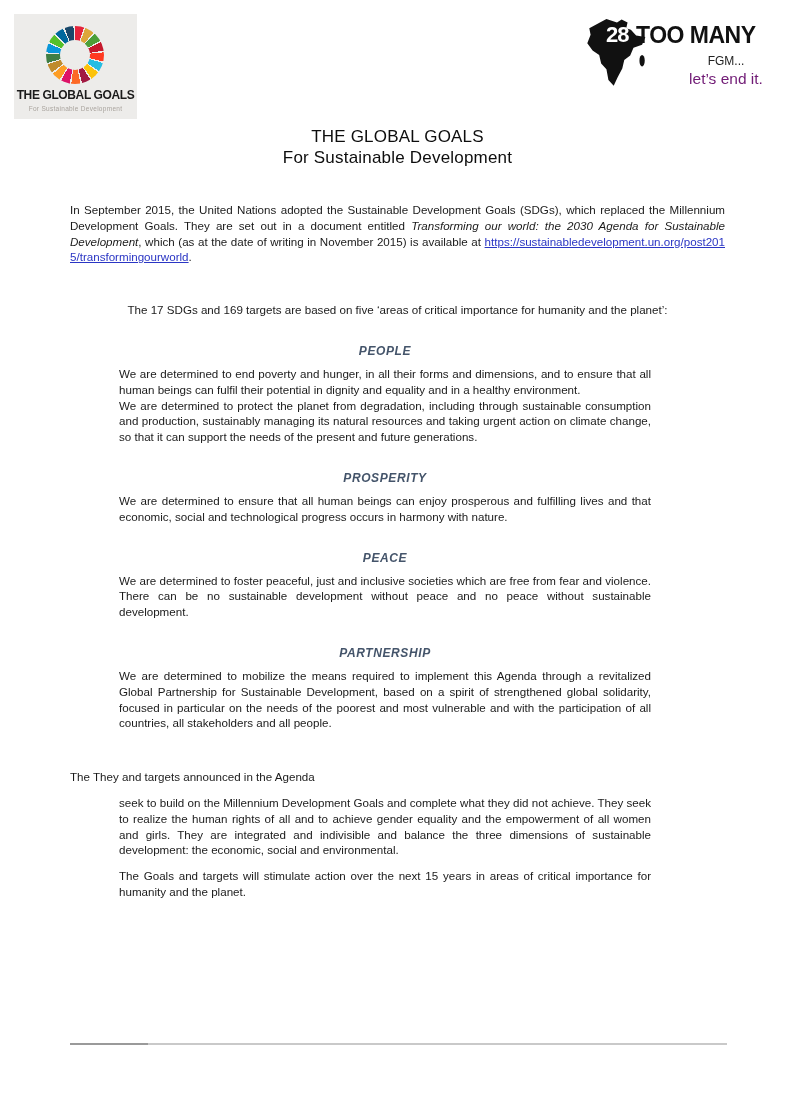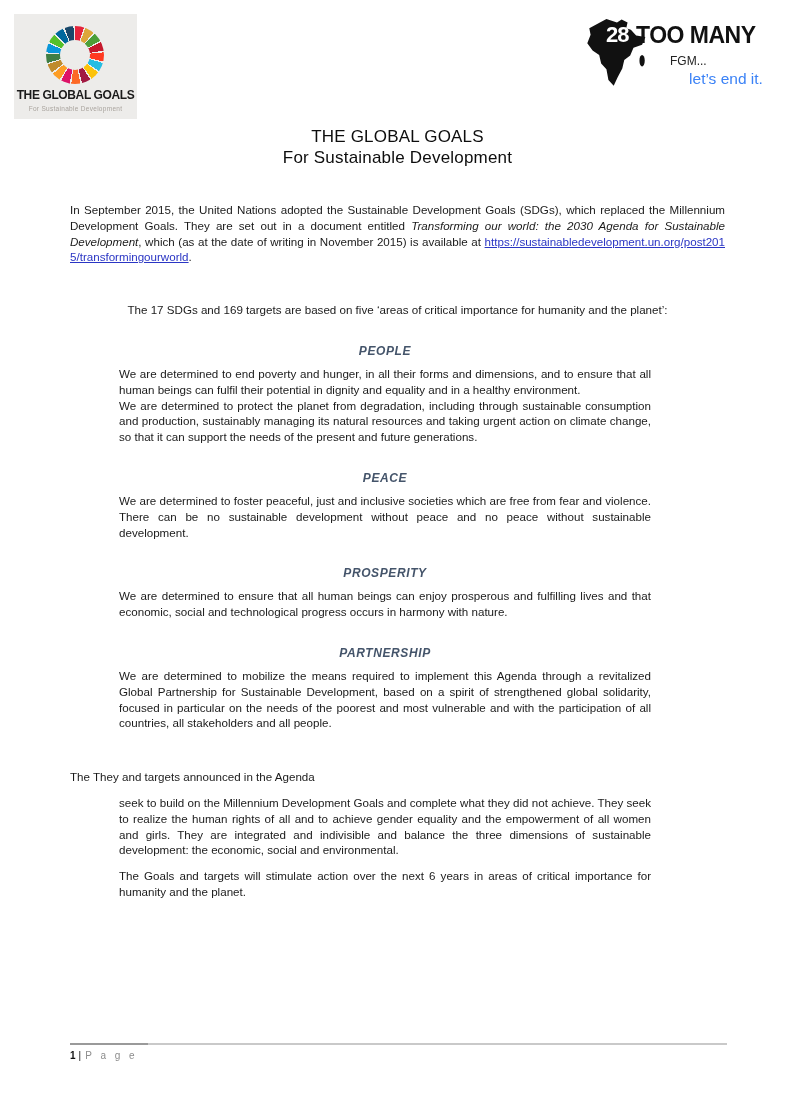--- a/index.html
+++ b/index.html
@@ -45,25 +45,25 @@
     position: absolute; left: 36px; top: 14px;
     font-size: 22px; font-weight: 800; color: #ffffff; letter-spacing: -1px;
   }
   .tm-name {
     position: absolute; left: 66px; top: 14px;
     font-size: 23px; font-weight: 800; color: #111111; letter-spacing: -0.5px;
     white-space: nowrap;
   }
   .tm-fgm {
     position: absolute; left: 100px; top: 46px; width: 112px;
-    text-align: left; font-size: 12px; color: #222222;
+    text-align: center; font-size: 12px; color: #222222;
   }
   .tm-end {
     position: absolute; left: 92px; top: 62px; width: 128px;
-    text-align: center; font-size: 15.5px; color: #3b82f6;
+    text-align: center; font-size: 15.5px; color: #701a75;
   }
 
   
   .doc { padding: 0 72px 0 70px; }
   .doc-title {
     padding-top: 126px;
     text-align: center;
     font-size: 17px; line-height: 21px; font-weight: 400; color: #0d0d0d;
     letter-spacing: 0.2px;
   }
@@ -133,38 +133,35 @@
   <div class="section">
     <div class="section-heading">PEOPLE</div>
     <p class="para">We are determined to end poverty and hunger, in all their forms and dimensions, and to ensure that all human beings can fulfil their potential in dignity and equality and in a healthy environment.</p>
   </div>
 
   <div class="section">
     <p class="para">We are determined to protect the planet from degradation, including through sustainable consumption and production, sustainably managing its natural resources and taking urgent action on climate change, so that it can support the needs of the present and future generations.</p>
   </div>
 
   <div class="section">
-    <div class="section-heading">PEACE</div>
-    <p class="para">We are determined to foster peaceful, just and inclusive societies which are free from fear and violence. There can be no sustainable development without peace and no peace without sustainable development.</p>
+    <div class="section-heading">PROSPERITY</div>
+    <p class="para">We are determined to ensure that all human beings can enjoy prosperous and fulfilling lives and that economic, social and technological progress occurs in harmony with nature.</p>
   </div>
 
   <div class="section">
-    <div class="section-heading">PROSPERITY</div>
-    <p class="para">We are determined to ensure that all human beings can enjoy prosperous and fulfilling lives and that economic, social and technological progress occurs in harmony with nature.</p>
+    <div class="section-heading">PEACE</div>
+    <p class="para">We are determined to foster peaceful, just and inclusive societies which are free from fear and violence. There can be no sustainable development without peace and no peace without sustainable development.</p>
   </div>
 
   <div class="section">
     <div class="section-heading">PARTNERSHIP</div>
     <p class="para">We are determined to mobilize the means required to implement this Agenda through a revitalized Global Partnership for Sustainable Development, based on a spirit of strengthened global solidarity, focused in particular on the needs of the poorest and most vulnerable and with the participation of all countries, all stakeholders and all people.</p>
   </div>
 
   <p class="goals-intro">The They and targets announced in the Agenda</p>
   <p class="para goals-para">seek to build on the Millennium Development Goals and complete what they did not achieve.  They seek to realize the human rights of all and to achieve gender equality and the empowerment of all women and girls.  They are integrated and indivisible and balance the three dimensions of sustainable development:  the economic, social and environmental.</p>
-  <p class="para goals-para">The Goals and targets will stimulate action over the next 6 years in areas of critical importance for humanity and the planet.</p>
+  <p class="para goals-para">The Goals and targets will stimulate action over the next 15 years in areas of critical importance for humanity and the planet.</p>
 
 </div>
 
 <div class="footer">
   <div class="footer-rule"></div>
-  <div class="footer-text">
-    <span class="pgnum">1</span><span class="pgsep">|</span><span class="pglabel">P a g e</span>
-  </div>
 </div>
 
 </body></html>

